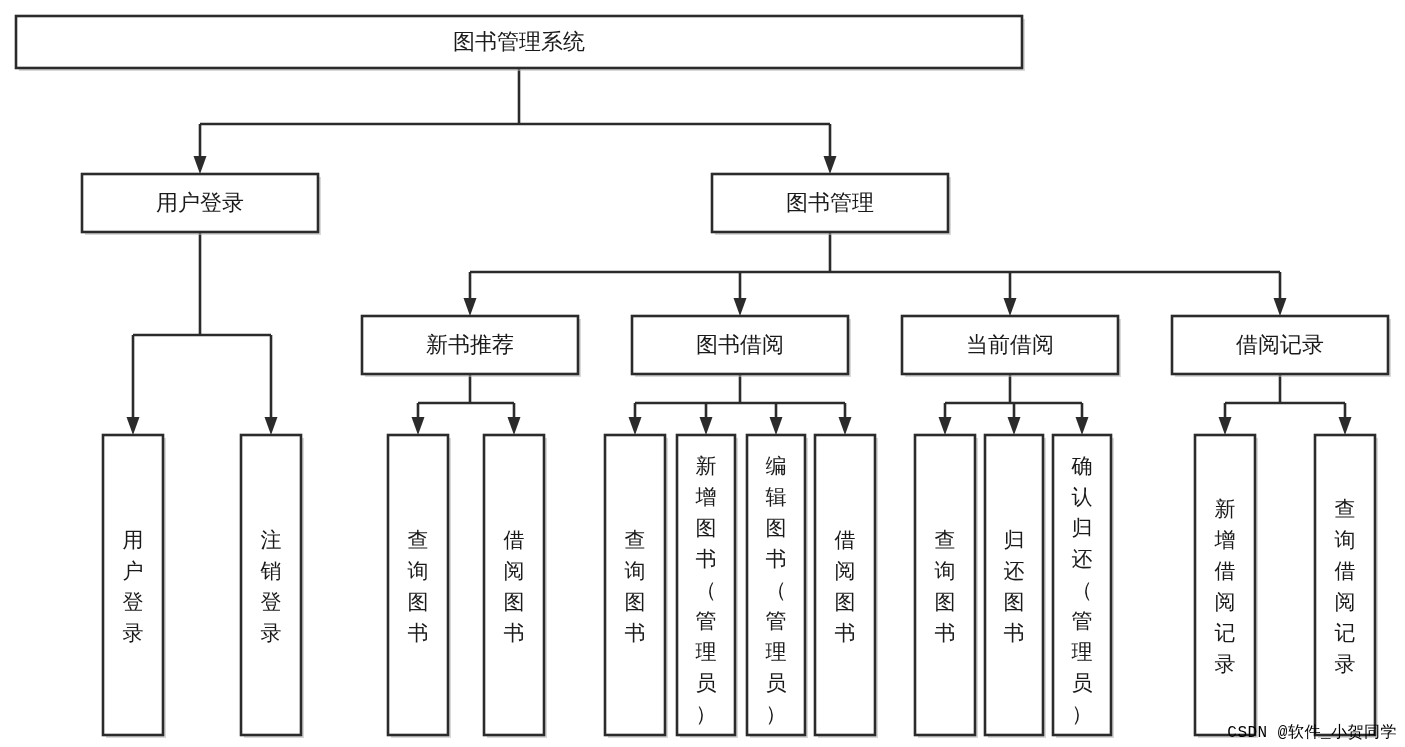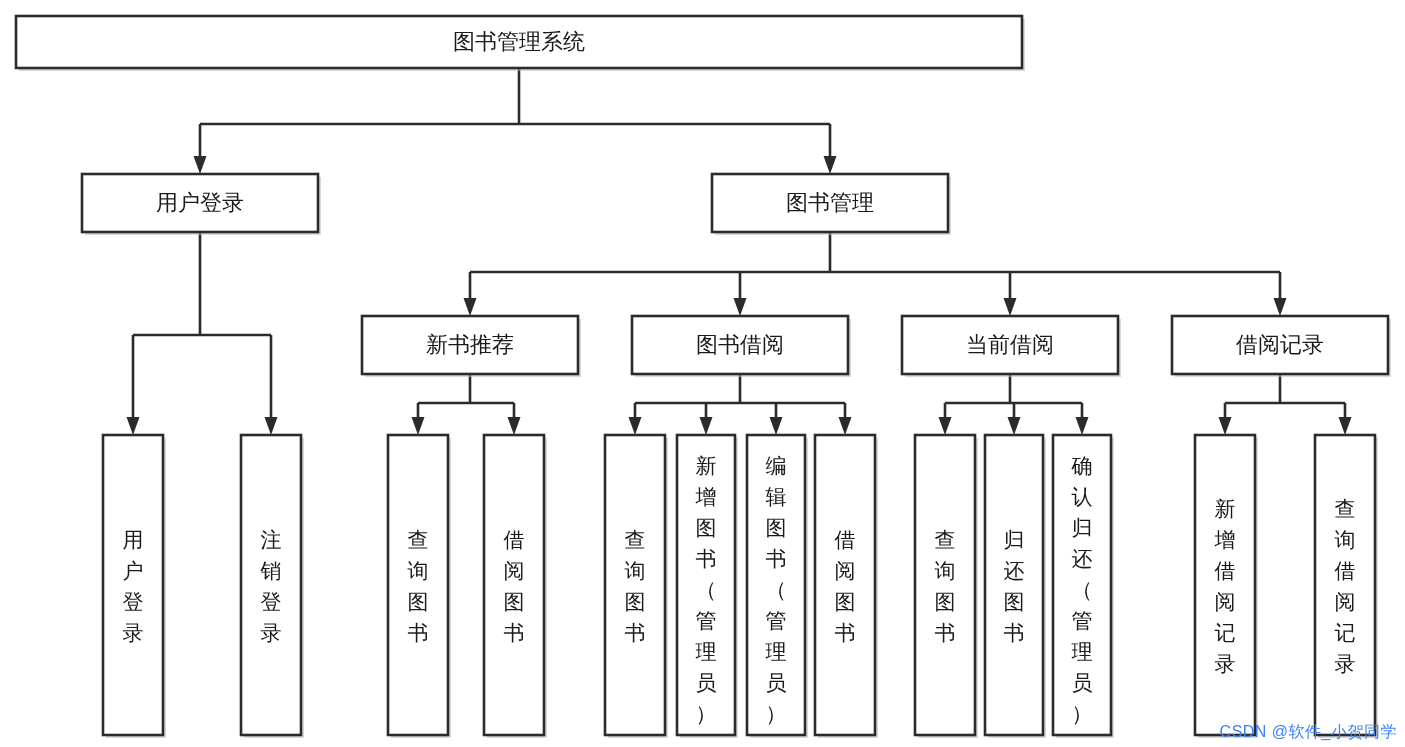--- a/index.html
+++ b/index.html
@@ -55,23 +55,23 @@
   .node-label-vertical {
     font-family: "DejaVu Sans", "Liberation Sans", sans-serif;
     fill: #1a1a1a;
     font-size: 21px;
     text-anchor: middle;
   }
   .watermark {
     position: absolute;
     right: 8px;
     bottom: 4px;
-    font-family: Liberation Sans, sans-serif;
+    font-family: Liberation Mono, monospace;
     font-size: 16px;
-    color: #3b82f6;
+    color: #000000;
     white-space: nowrap;
     letter-spacing: 0.5px;
   }
 </style>
 </head>
 <body>
 
 <div id="chart-root">
   <svg id="flow" viewBox="0 0 1405 747" xmlns="http://www.w3.org/2000/svg">
     <g id="edges-layer">

